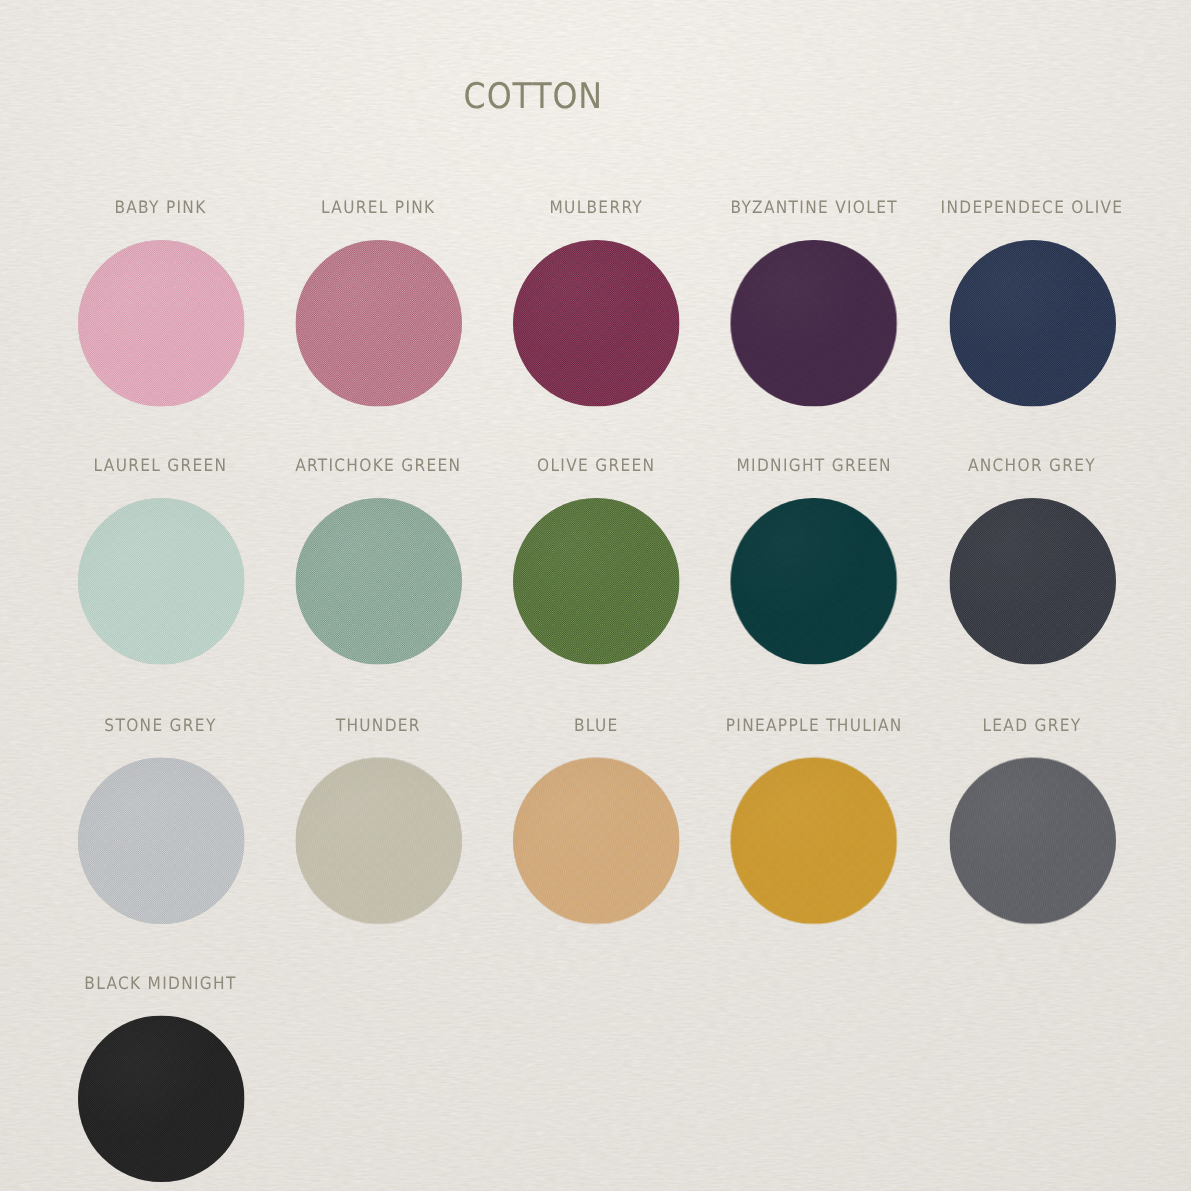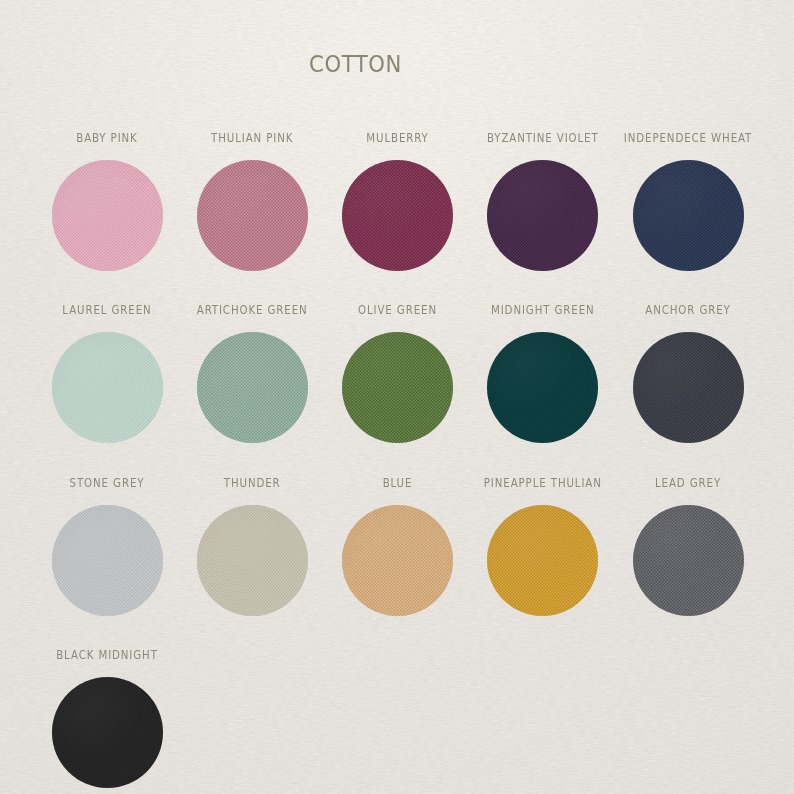--- a/index.html
+++ b/index.html
@@ -90,21 +90,21 @@
               <rect width="111" height="111" fill="url(#weaveA)"></rect>
             </svg>
             <svg class="wv" width="111" height="111" opacity="0.10">
               <rect width="111" height="111" fill="url(#weaveB)"></rect>
             </svg>
             <div class="shade"></div>
           </div>
         </div>
       </div>
       <div class="sw" style="left: 252.2px; top: 106px;">
-        <div class="lbl">THULIAN PINK</div>
+        <div class="lbl">LAUREL PINK</div>
         <div class="dotwrap">
           <div class="dot">
             <div class="base" style="background:rgb(187,123,140)"></div>
             <svg class="wv" width="111" height="111" opacity="0.30">
               <rect width="111" height="111" fill="url(#weaveA)"></rect>
             </svg>
             <svg class="wv" width="111" height="111" opacity="0.10">
               <rect width="111" height="111" fill="url(#weaveB)"></rect>
             </svg>
             <div class="shade"></div>
@@ -135,21 +135,21 @@
               <rect width="111" height="111" fill="url(#weaveA)"></rect>
             </svg>
             <svg class="wv" width="111" height="111" opacity="0.10">
               <rect width="111" height="111" fill="url(#weaveB)"></rect>
             </svg>
             <div class="shade"></div>
           </div>
         </div>
       </div>
       <div class="sw" style="left: 688px; top: 106px;">
-        <div class="lbl">INDEPENDECE WHEAT</div>
+        <div class="lbl">INDEPENDECE OLIVE</div>
         <div class="dotwrap">
           <div class="dot">
             <div class="base" style="background:rgb(44,56,83)"></div>
             <svg class="wv" width="111" height="111" opacity="0.30">
               <rect width="111" height="111" fill="url(#weaveA)"></rect>
             </svg>
             <svg class="wv" width="111" height="111" opacity="0.10">
               <rect width="111" height="111" fill="url(#weaveB)"></rect>
             </svg>
             <div class="shade"></div>

